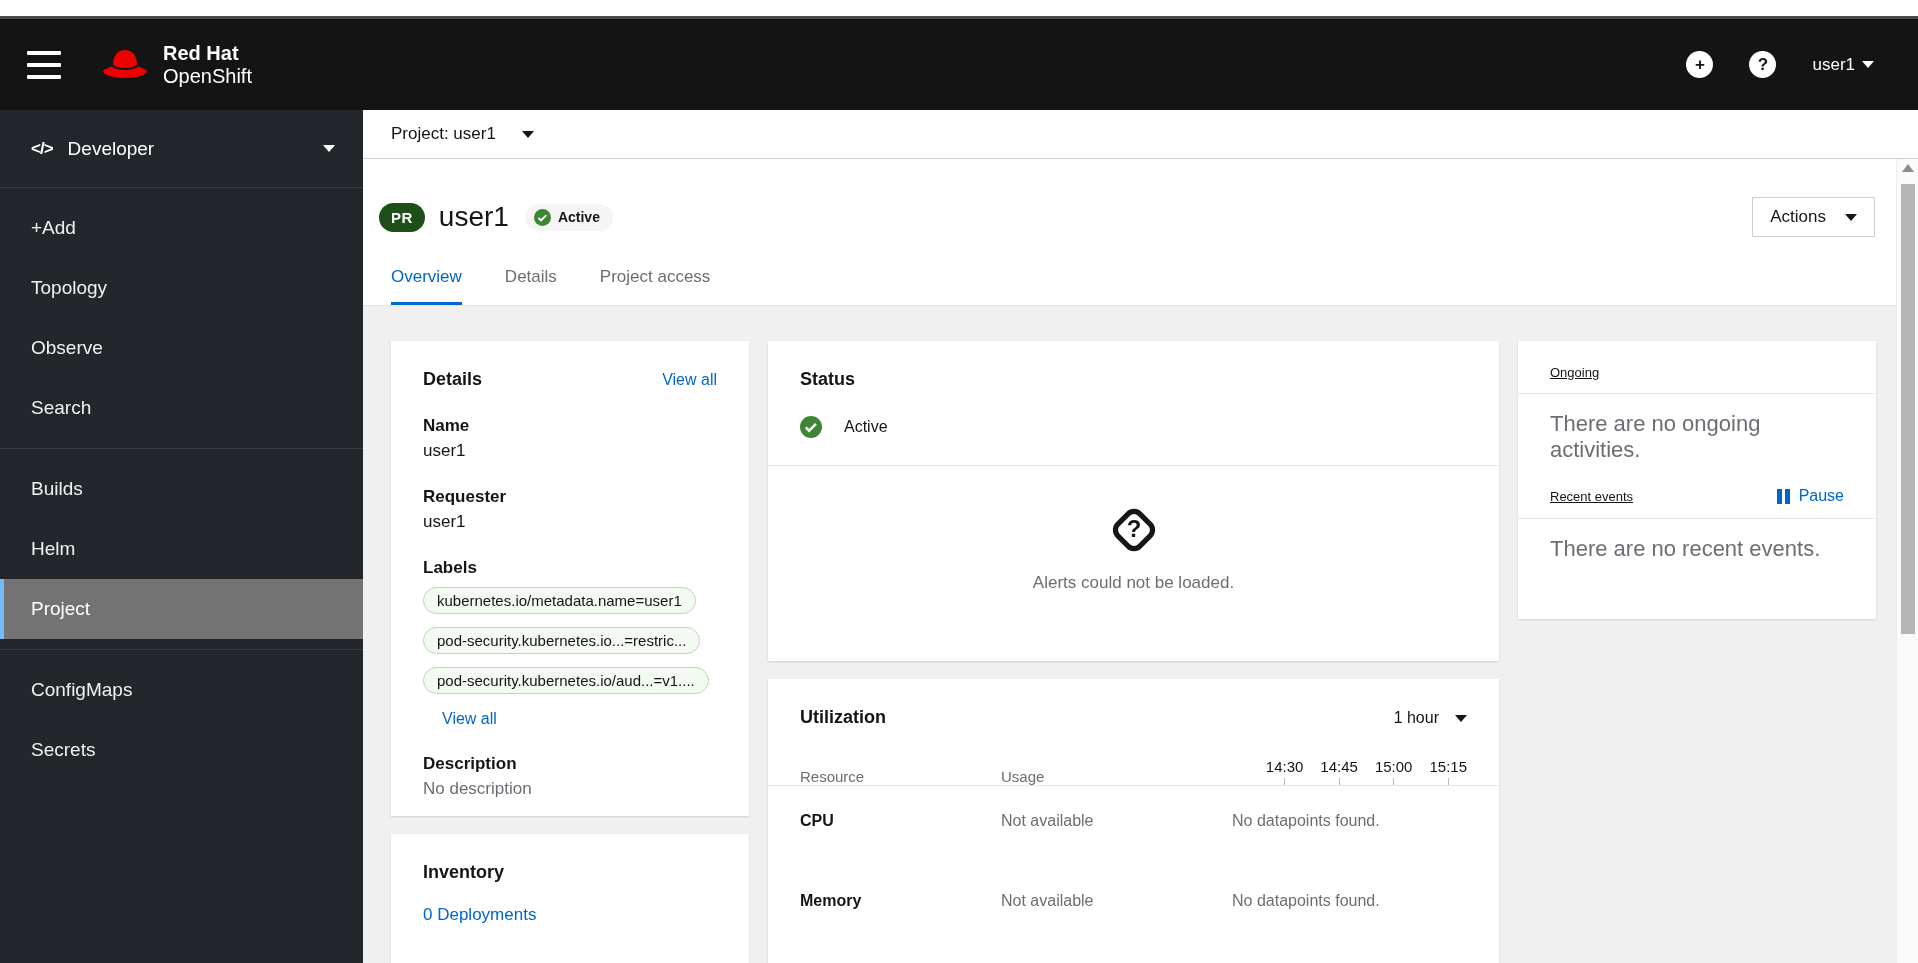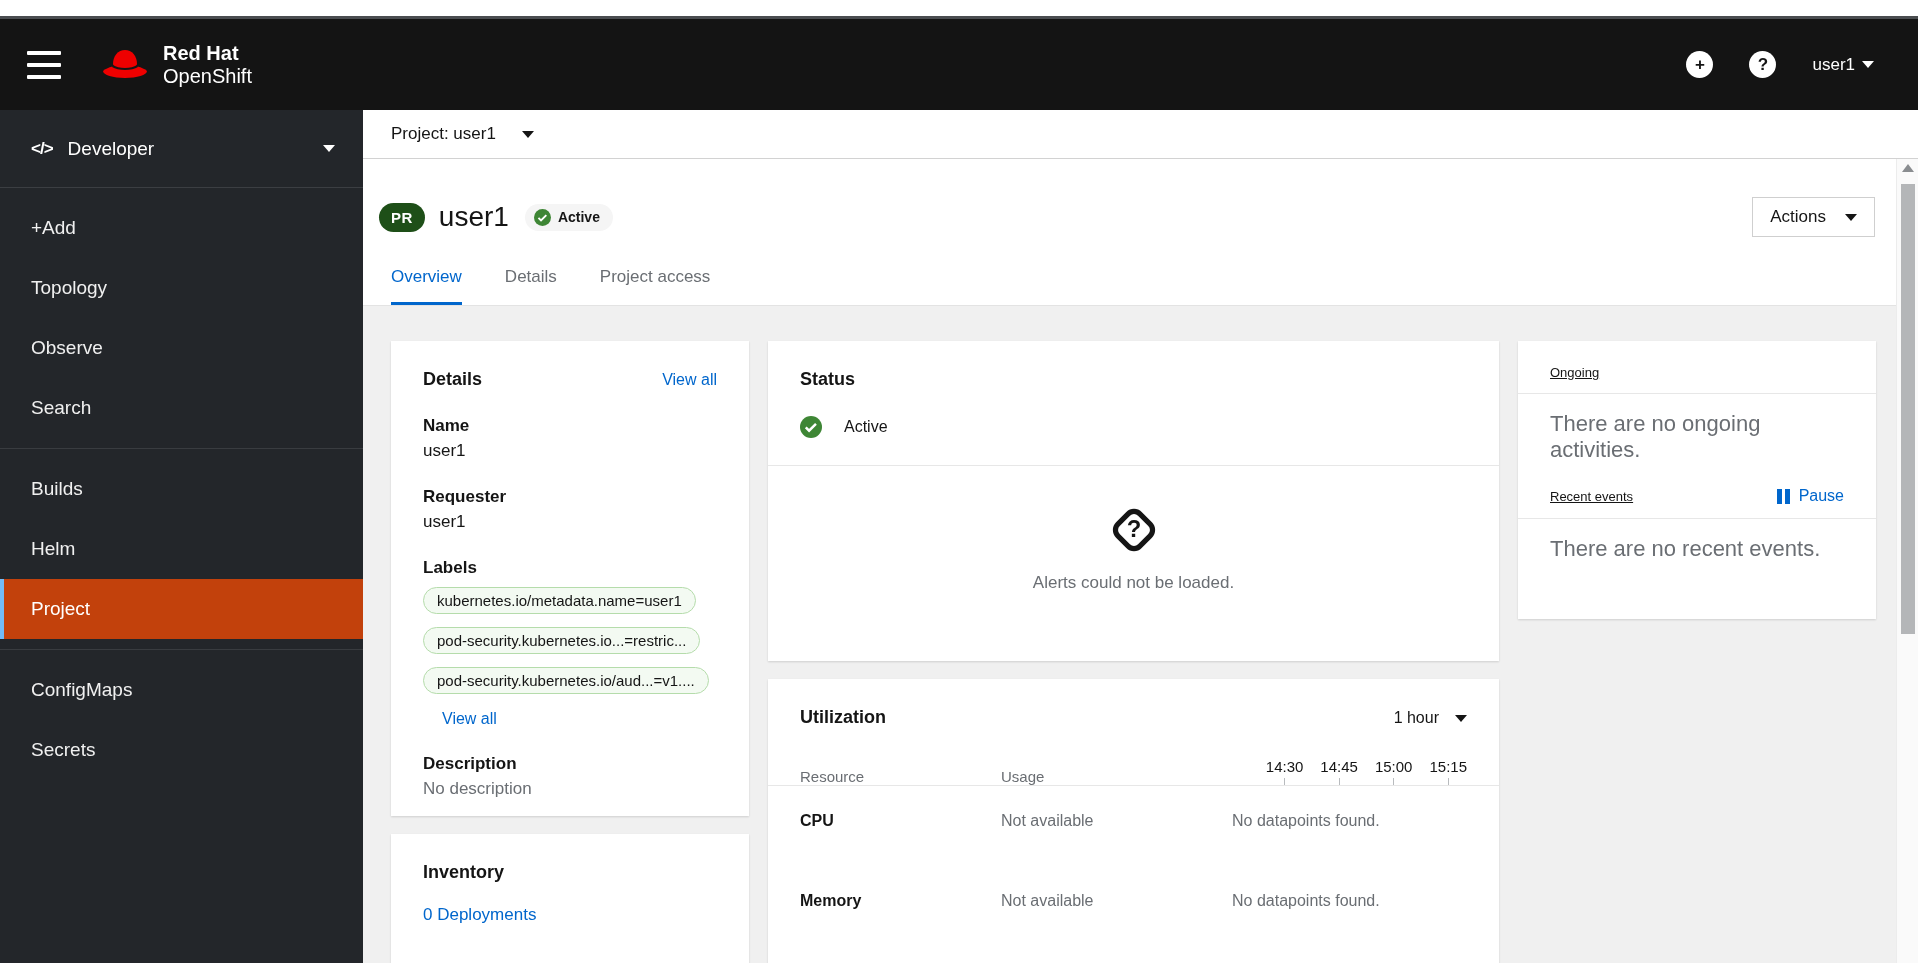--- a/index.html
+++ b/index.html
@@ -32,21 +32,21 @@
   .perspective { height:78px; display:flex; align-items:center; padding:0 28px 0 31px;
                  border-bottom:1px solid #3b3e42; color:#fff; cursor:pointer; }
   .code-icon { color:#fff; font-weight:bold; font-size:17px; margin-right:15px; letter-spacing:-1px; }
   .perspective-label { font-size:19px; }
   .perspective .caret-down-w { margin-left:auto; }
   .nav-section { padding:10px 0; border-bottom:1px solid #393c40; }
   .nav-section:first-of-type { margin-top:13px; padding-top:0; }
   .nav-section:last-of-type { border-bottom:none; }
   .nav-item { height:60px; display:flex; align-items:center; padding-left:31px;
               color:#f0f0f0; font-size:19px; cursor:pointer; }
-  .nav-item.active { background:#c2410c; box-shadow:inset 4px 0 0 #73bcf7; color:#fff; }
+  .nav-item.active { background:#737373; box-shadow:inset 4px 0 0 #73bcf7; color:#fff; }
 
   
   .content { position:absolute; left:363px; top:94px; right:0; bottom:0; background:#fff; }
   .project-bar { height:49px; display:flex; align-items:center; gap:26px; padding-left:28px;
                  border-bottom:1px solid #d2d2d2; background:#fff; }
   .project-bar-label { font-size:17px; }
   .scroll-region { position:absolute; top:49px; left:0; right:0; bottom:0; overflow:hidden; background:#f0f0f0; }
 
   
   .page-head { background:#fff; padding-top:38px; border-bottom:1px solid #e3e3e3; }

